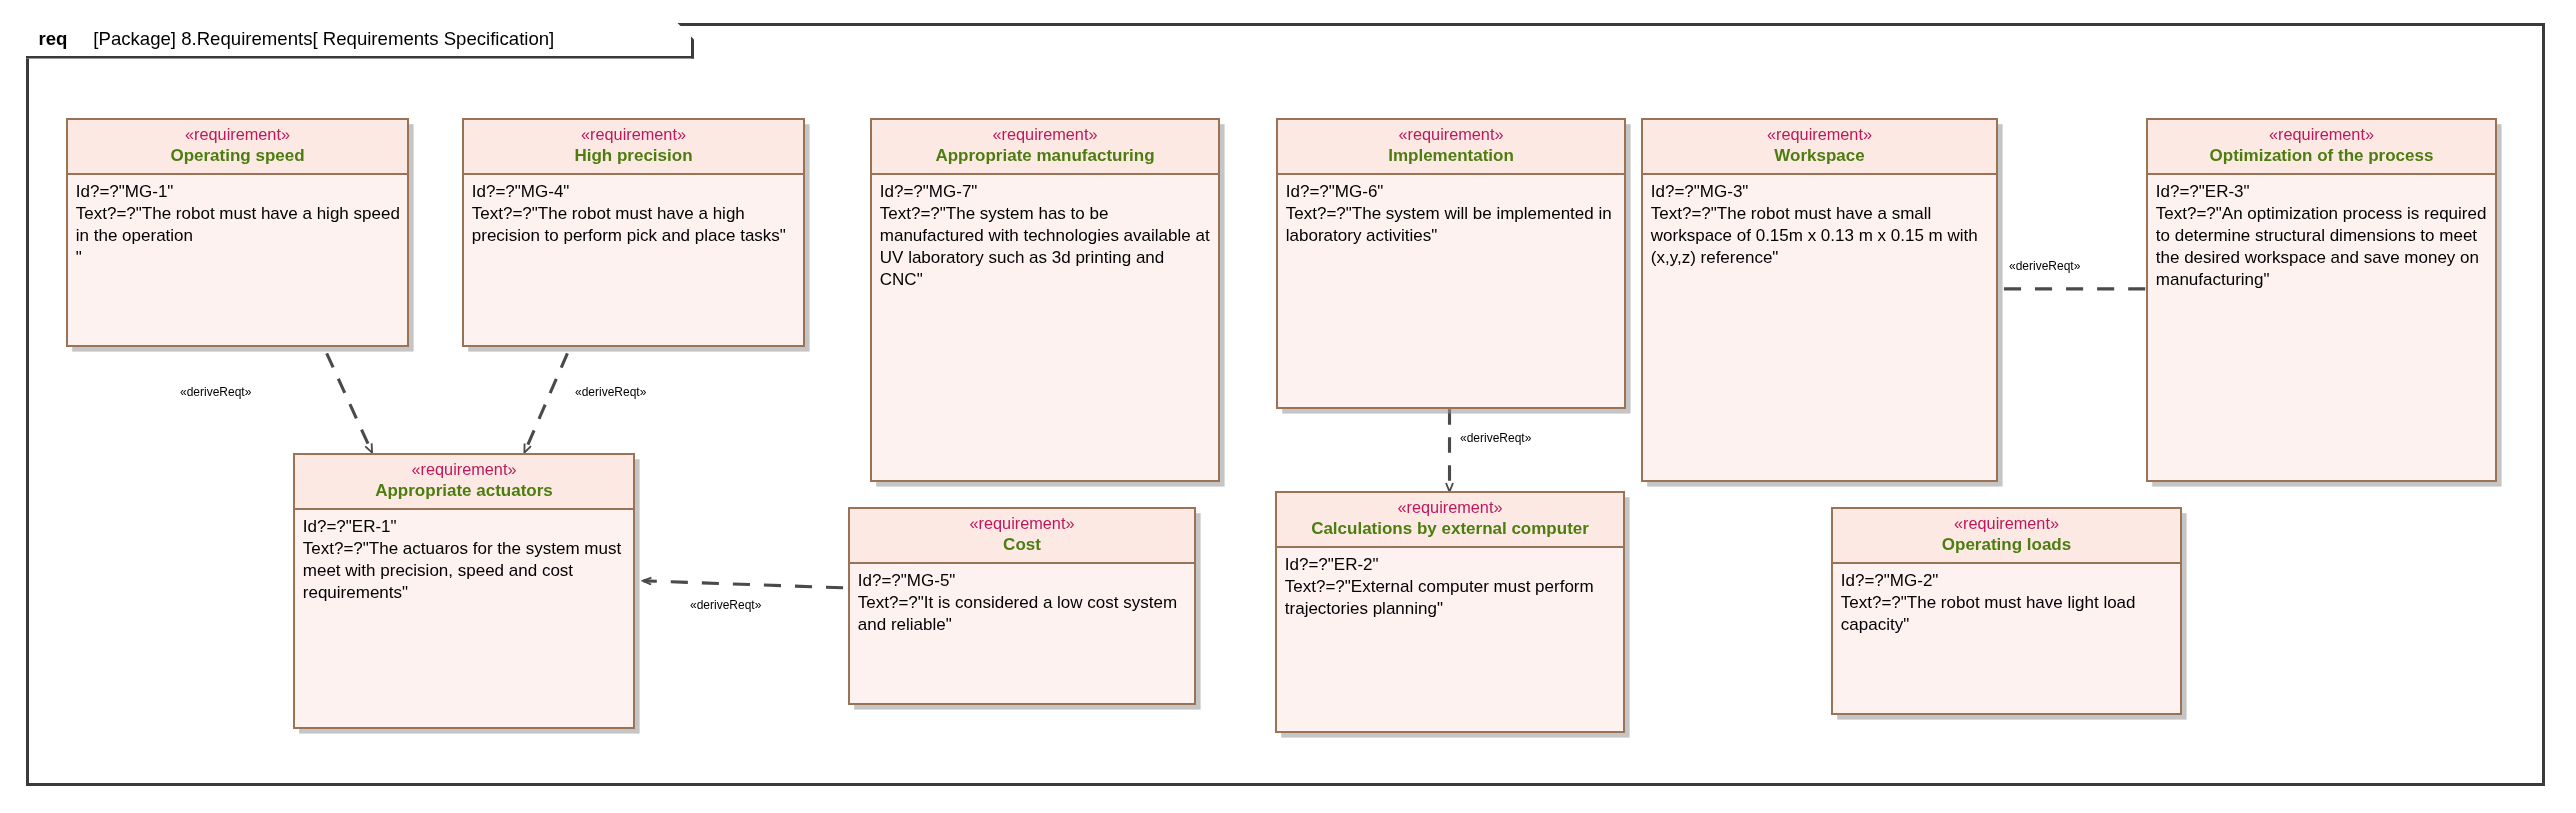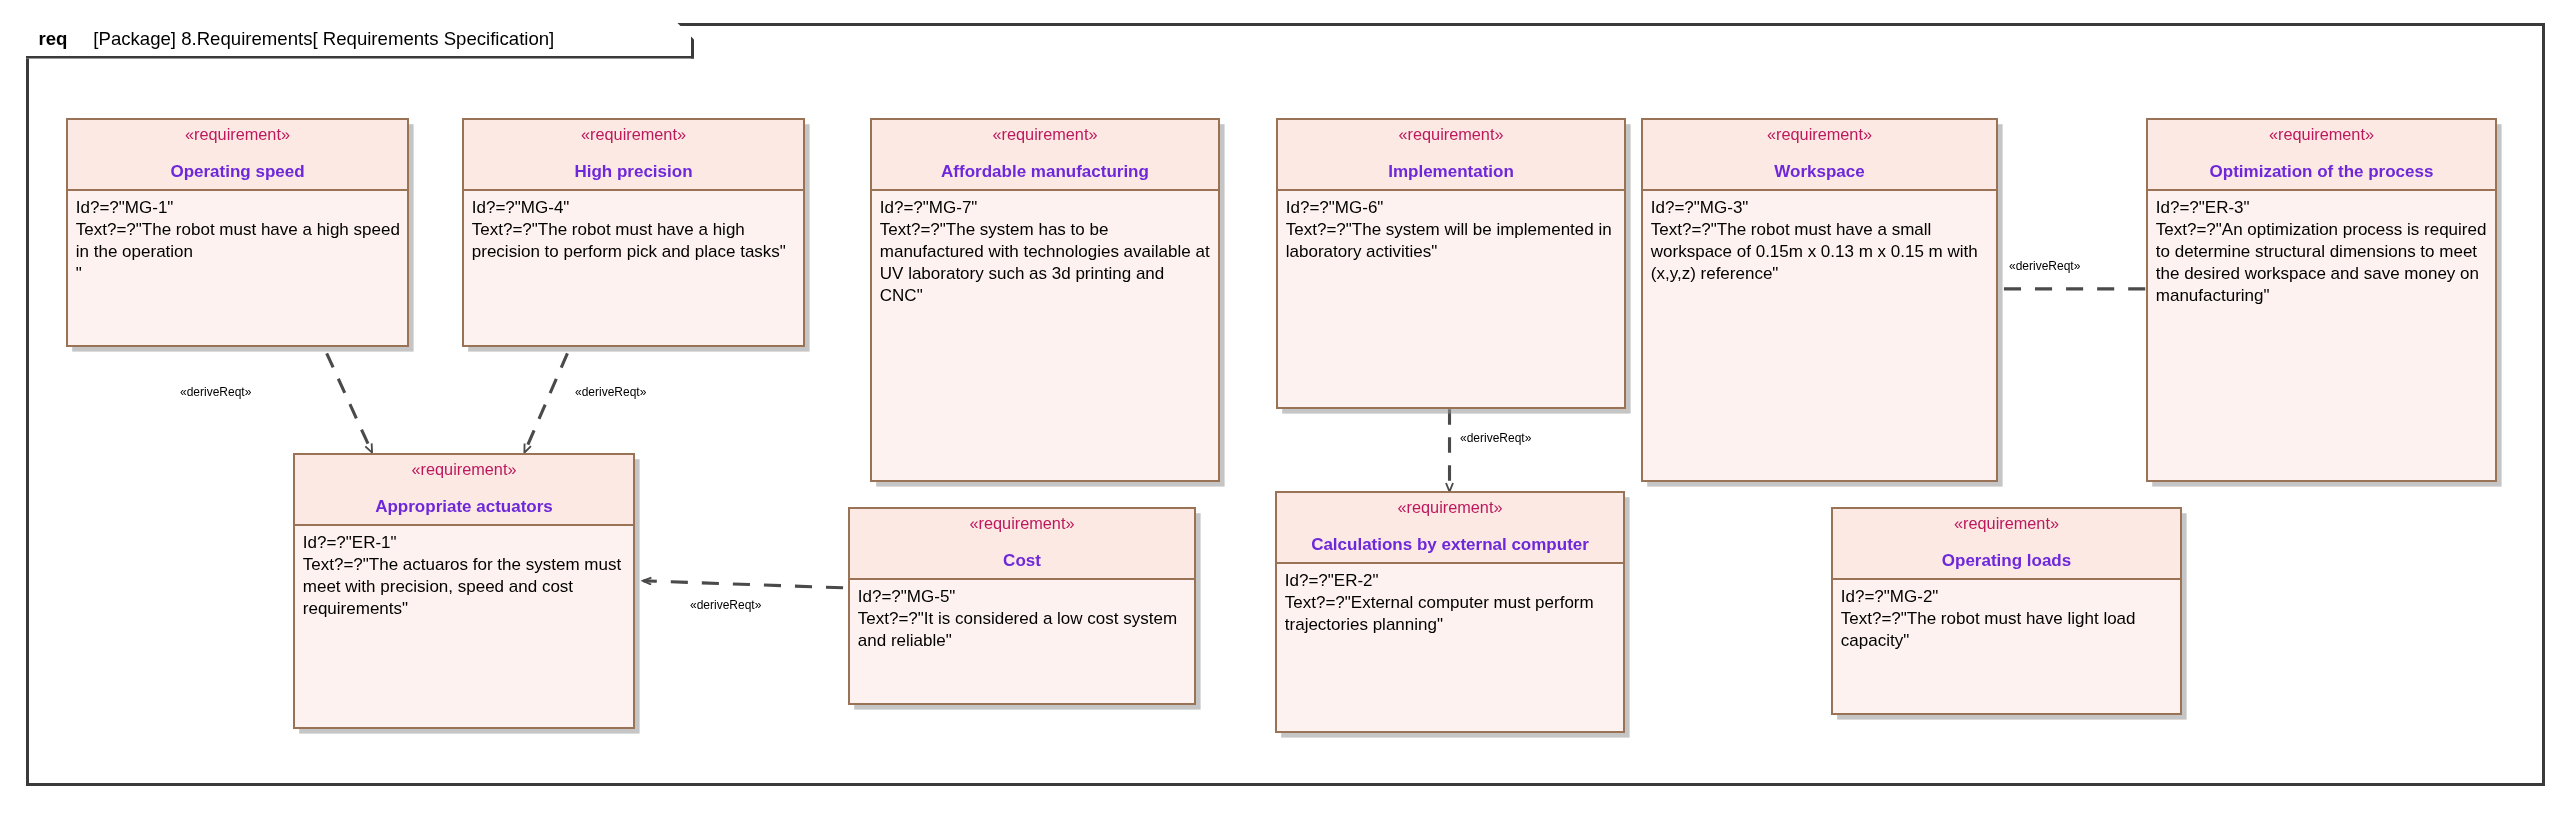--- a/index.html
+++ b/index.html
@@ -77,23 +77,23 @@
   }
   .req .stereo {
     font-size: 16.3px;
     color: #be185d;
     line-height: 1.12;
     white-space: nowrap;
   }
   .req .name {
     font-size: 17px;
     font-weight: bold;
-    color: #6d28d9;
+    color: #4d7c0f;
     line-height: 1.18;
-    margin-top: 18px;
+    margin-top: 2px;
   }
   .req .body {
     padding: 6.2px 7px 6.2px 7.8px;
     font-size: 17px;
     color: #000;
     line-height: 1.30;
     white-space: pre-wrap;
     word-break: normal;
     box-sizing: border-box;
   }
@@ -169,21 +169,21 @@
       <div class="stereo">«requirement»</div>
       <div class="name">High precision</div>
     </div>
     <div class="body"><span>Id?=?"MG-4"</span>
 <span>Text?=?"The robot must have a high precision to perform pick and place tasks"</span></div>
   </div>
 
   <div class="req" style="left:870px; top:118px; width:350px; height:364px;">
     <div class="hdr">
       <div class="stereo">«requirement»</div>
-      <div class="name">Affordable manufacturing</div>
+      <div class="name">Appropriate manufacturing</div>
     </div>
     <div class="body"><span>Id?=?"MG-7"</span>
 <span>Text?=?"The system has to be manufactured with technologies available at UV laboratory such as 3d printing and CNC"</span></div>
   </div>
 
   <div class="req" style="left:1276px; top:118px; width:350px; height:291px;">
     <div class="hdr">
       <div class="stereo">«requirement»</div>
       <div class="name">Implementation</div>
     </div>

